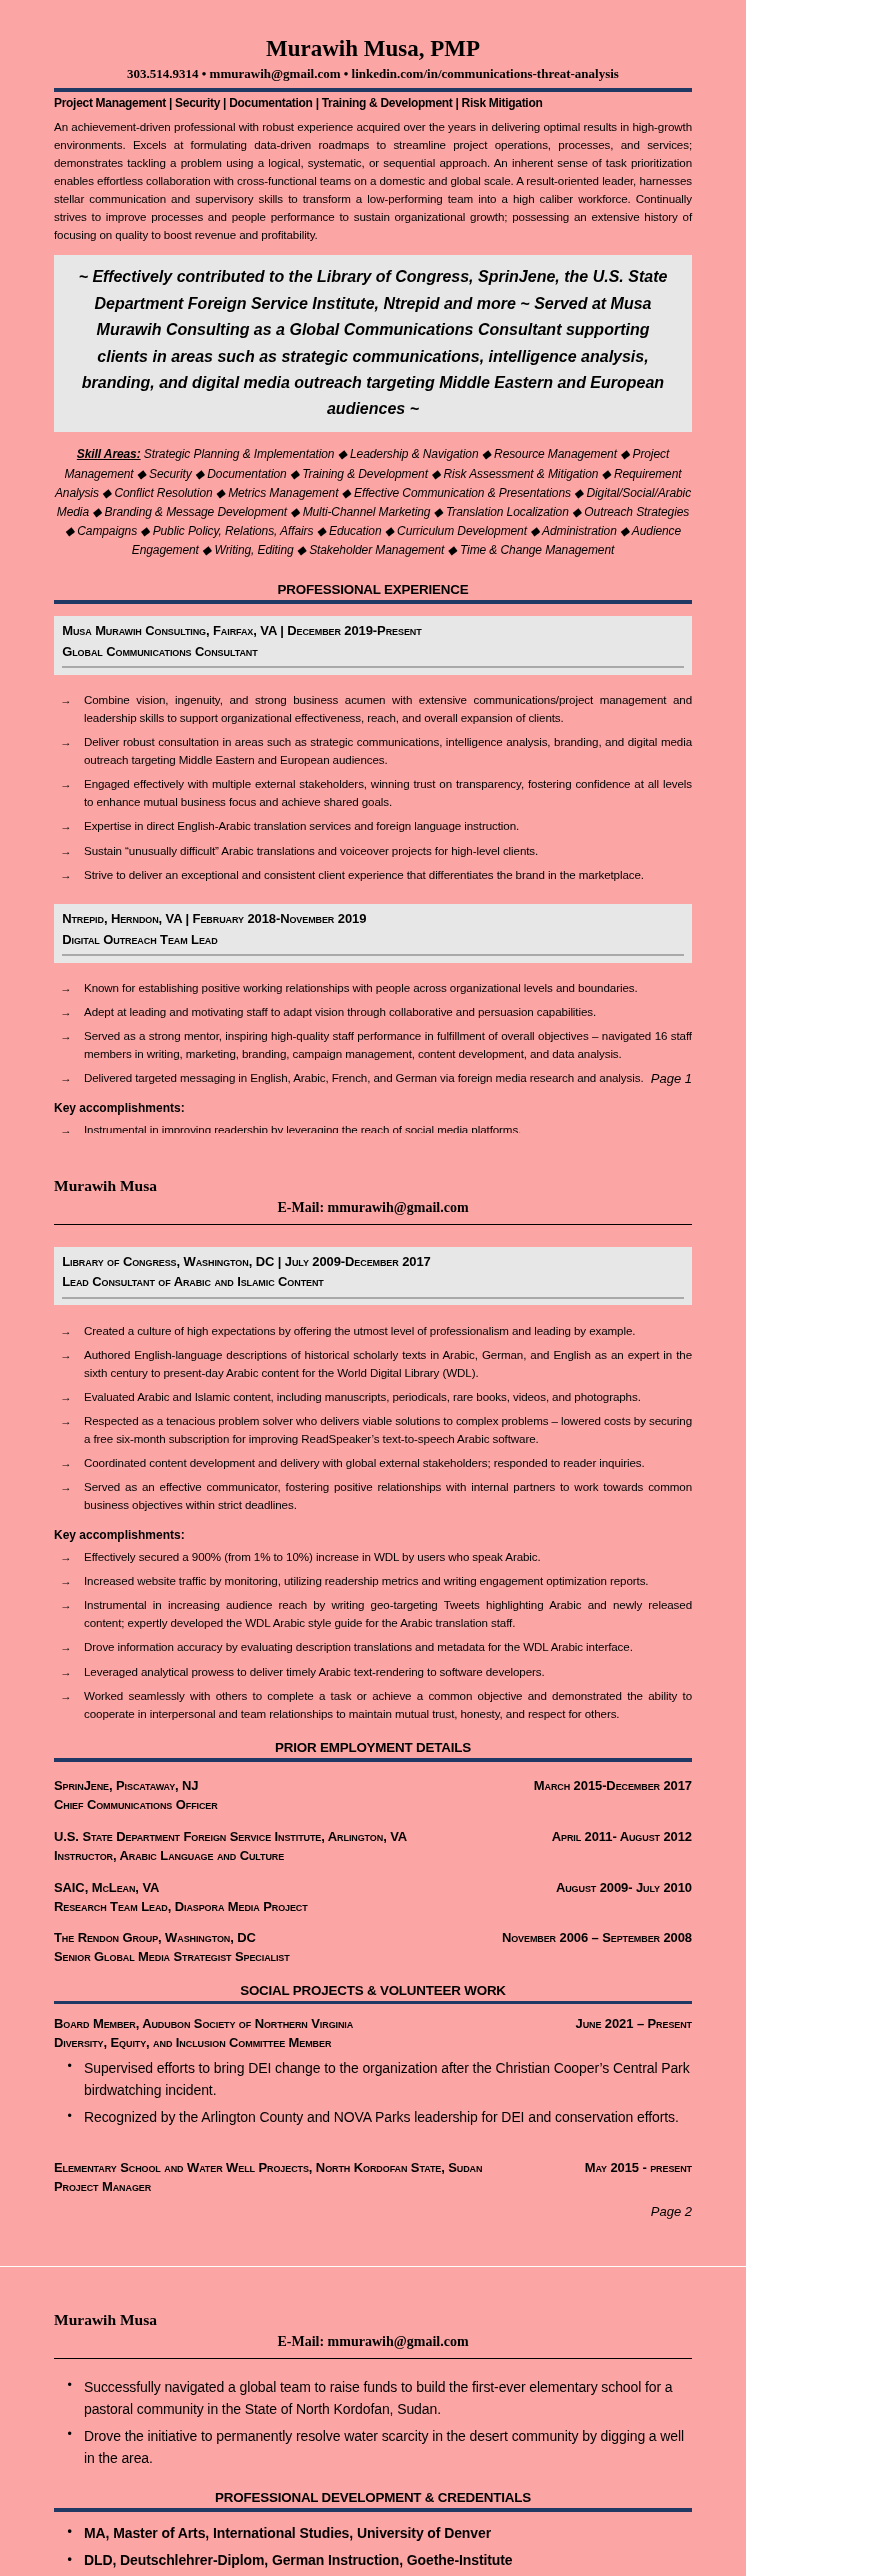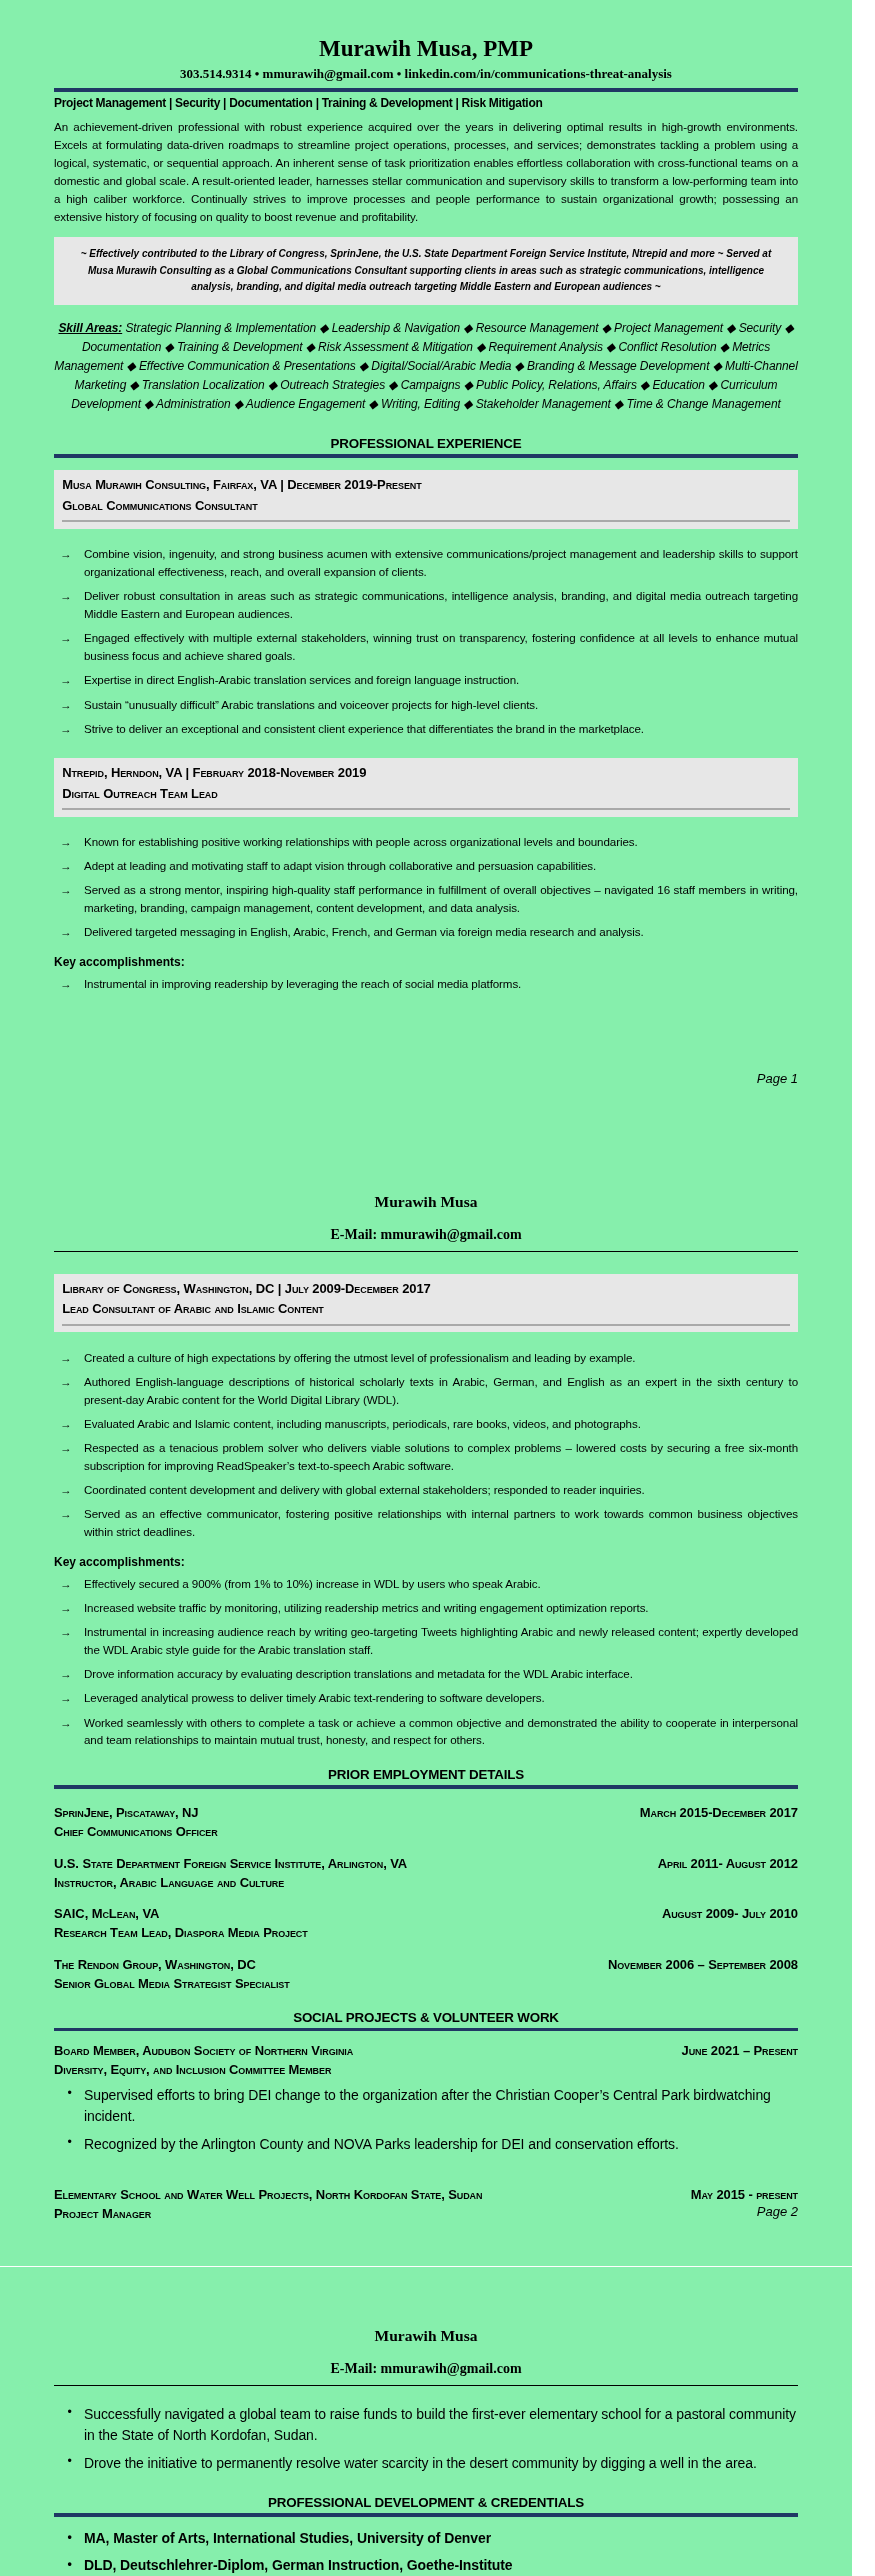--- a/index.html
+++ b/index.html
@@ -1,22 +1,22 @@
 <!DOCTYPE html>
 <html style="font-size:8.2px"><head>
 <meta charset="utf-8">
 <style>
   html,body { margin:0; padding:0; background:#ffffff; }
   .canvas {
     position:relative; width:876px; height:3400px; background:#ffffff;
     font-family:"Liberation Sans", sans-serif; color:#000;
   }
   .page {
-    position:absolute; left:0; width:852px; height:1133px;
-    box-sizing:border-box; padding:0 54px; overflow:hidden; background:#86efac;
+    position:absolute; left:0; width:746px; height:1133px;
+    box-sizing:border-box; padding:0 54px; overflow:hidden; background:#fca5a5;
   }
   .page-1 { top:0;      padding-top:36px; }
   .page-2 { top:1133px; padding-top:44px; }
   .page-3 { top:2267px; padding-top:44px; }
 
   
   .name-title {
     margin:0; font-family:"Liberation Serif", serif; font-weight:bold;
     font-size:23px; text-align:center; letter-spacing:0;
   }
@@ -31,21 +31,21 @@
     font-size:12px; font-weight:bold; text-align:left; margin-top:4px;
     letter-spacing:-0.3px;
   }
   .summary {
     margin:8.2px 0 0; font-size:11.6px; line-height:1.55; text-align:justify;
     letter-spacing:-0.1px;
   }
   .quote-block {
     background:#E7E7E7; margin-top:11.3px; padding:9.3px 15.5px;
     font-weight:bold; font-style:italic; text-align:center;
-    font-size:10px; line-height:1.65;
+    font-size:16px; line-height:1.65;
   }
   .skills {
     margin:13.4px 0 0; font-style:italic; text-align:center;
     font-size:12px; line-height:1.6; letter-spacing:-0.1px;
   }
   .skills-label { font-weight:bold; text-decoration:underline; }
 
   .section-title {
     margin:21.6px 0 0; font-size:13.4px; font-weight:bold; text-align:center;
     letter-spacing:-0.2px;
@@ -75,22 +75,22 @@
     font-size:14px; line-height:1.55; letter-spacing:-0.1px;
   }
   .dot-list li::before { content:"\2022"; position:absolute; left:13.4px; top:-0.5px; font-size:12.4px; }
   .dot-list.bold-items li { font-weight:bold; }
   .credentials li:last-child::before { color:#5B9BD5; }
 
   .key-label { font-weight:bold; font-size:12px; margin-top:13.4px; }
 
   
   .cont-name {
-    margin:16px; font-family:"Liberation Serif", serif; font-weight:bold;
-    font-size:15.5px; text-align:center;
+    margin:0; font-family:"Liberation Serif", serif; font-weight:bold;
+    font-size:15.5px; text-align:left;
   }
   .cont-email {
     font-family:"Liberation Serif", serif; font-weight:bold;
     font-size:14px; text-align:center; margin-top:5.2px;
   }
   .thin-rule { height:1px; background:#000; margin-top:8.2px; }
 
   
   .entry { margin-top:16.5px; }
   .entry-row { display:flex; justify-content:space-between; align-items:baseline; }

